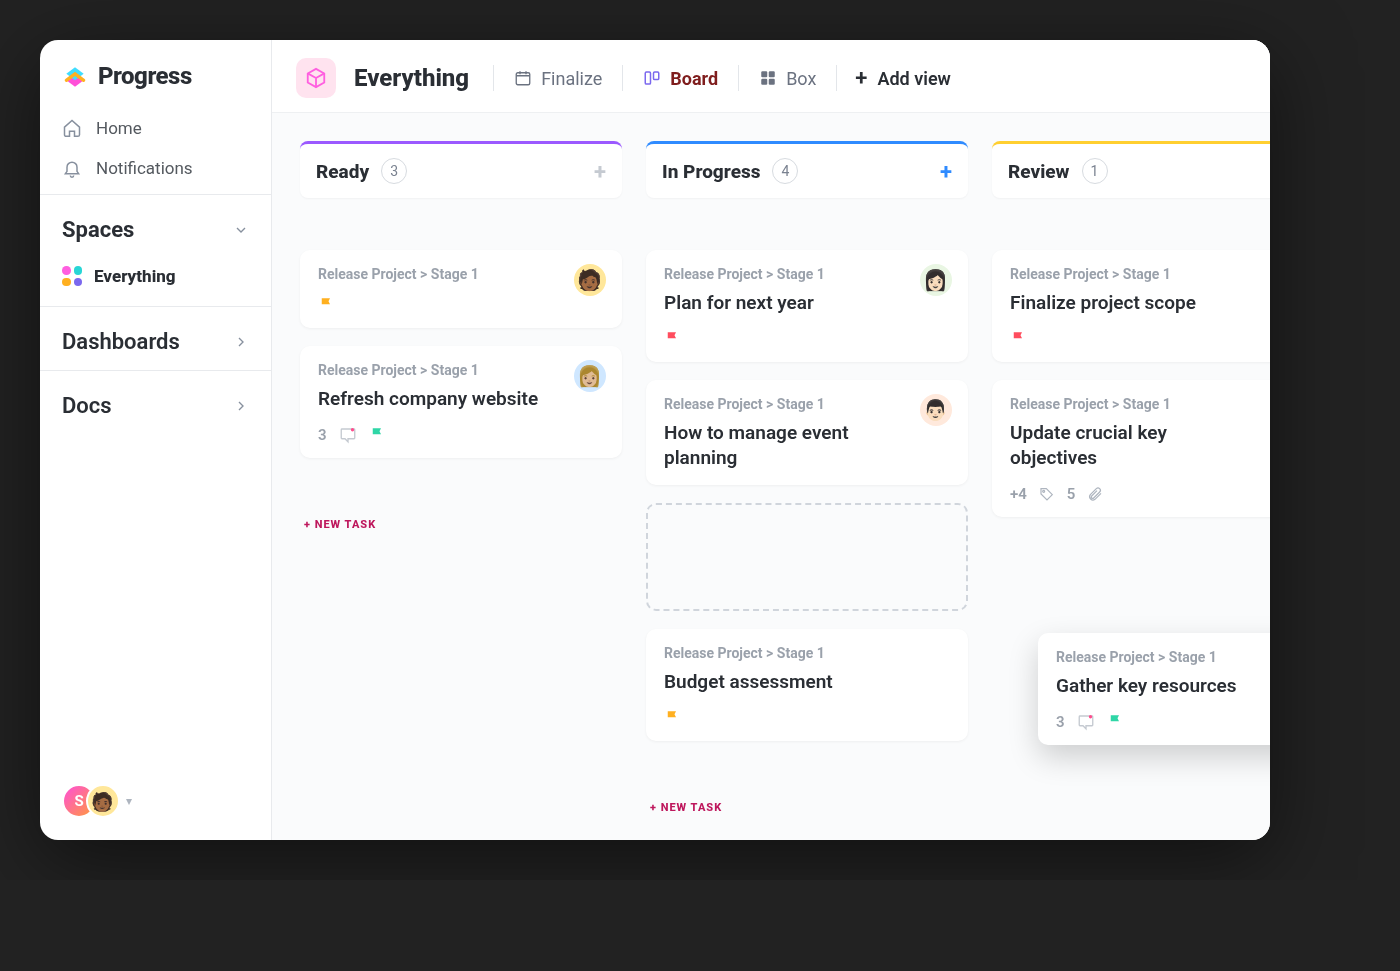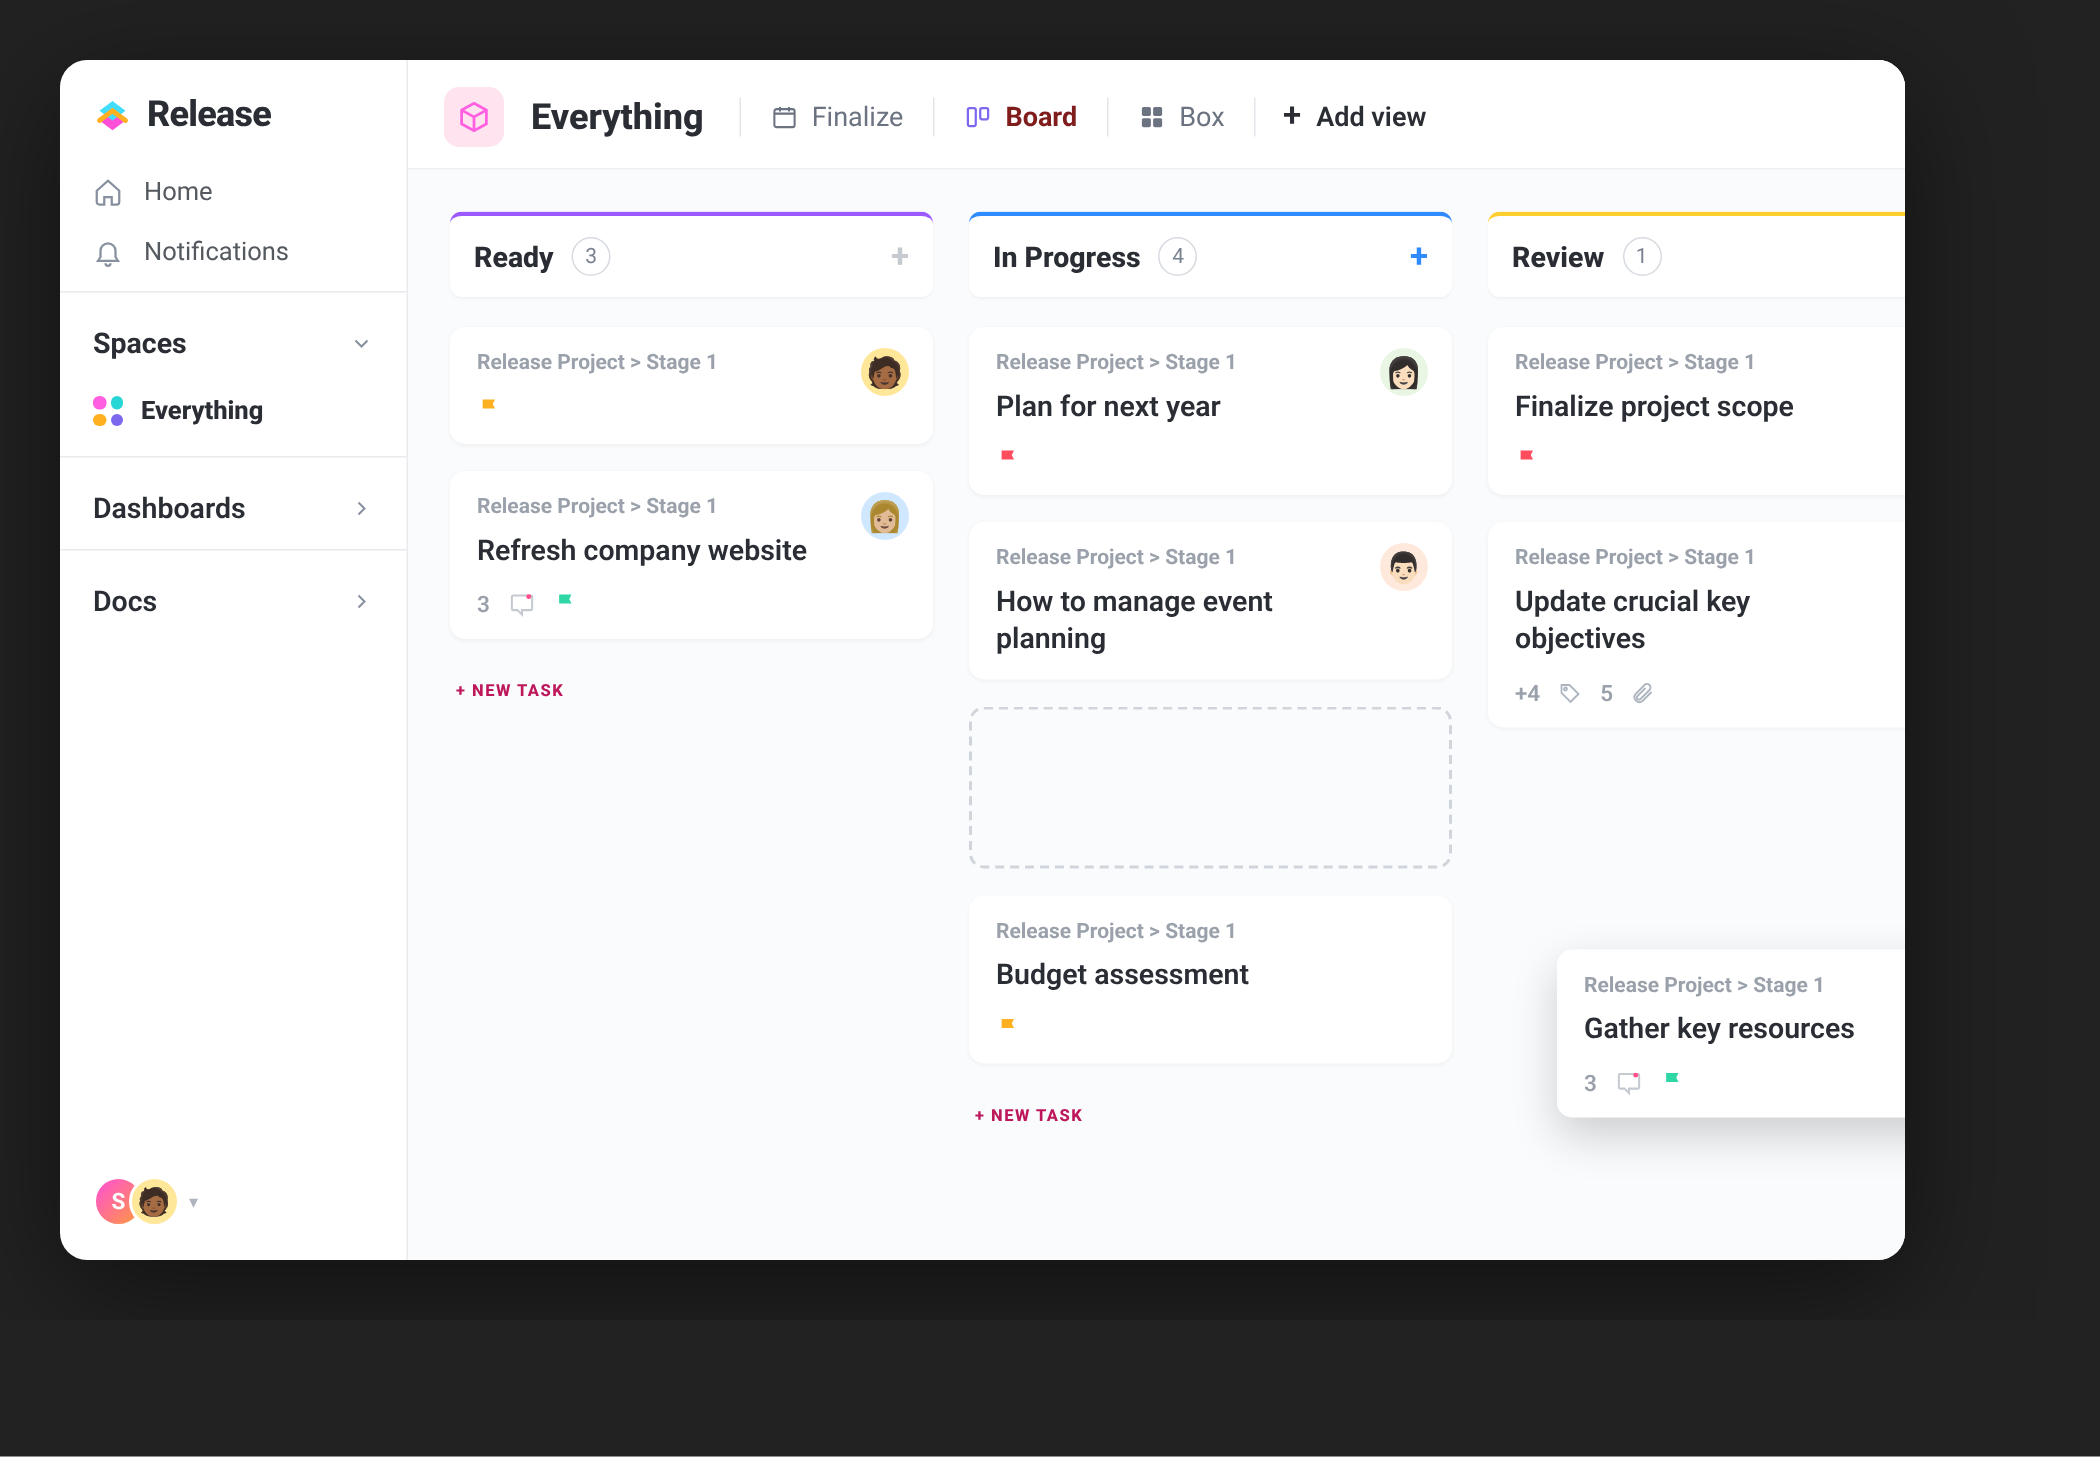--- a/index.html
+++ b/index.html
@@ -8,21 +8,21 @@
     width: 1230px; height: 800px; background: #fff; border-radius: 18px; overflow: hidden;
     display: flex; box-shadow: 0 20px 80px rgba(0,0,0,0.5);
   }
   
   .sidebar { width: 232px; border-right: 1px solid #e8eaed; display: flex; flex-direction: column; }
   .logo-row { display: flex; align-items: center; gap: 10px; padding: 22px 22px 18px 22px; }
   .logo-mark { width: 26px; height: 26px; display: block; }
   .logo-text { font-size: 24px; font-weight: 800; letter-spacing: -0.5px; }
   .nav-item { display: flex; align-items: flex-end; gap: 14px; padding: 10px 22px; font-size: 17px; color: #54595f; cursor: pointer; }
   .nav-item .ic { width: 20px; height: 20px; color: #87909e; }
-  .section { display: flex; align-items: center; justify-content: space-between; padding: 16px 22px 10px 22px; font-size: 19px; font-weight: 700; cursor: pointer; }
+  .section { display: flex; align-items: center; justify-content: space-between; padding: 16px 22px 10px 22px; font-size: 22px; font-weight: 700; cursor: pointer; }
   .section.light { font-weight: 600; }
   .section .chev { width: 16px; height: 16px; color: #87909e; }
   .divider { height: 1px; background: #e8eaed; margin: 6px 0; }
   .everything-row { display: flex; align-items: center; gap: 12px; padding: 14px 22px; font-size: 17px; font-weight: 800; cursor: pointer; }
   .dots4 { width: 20px; height: 20px; display: grid; grid-template-columns: 1fr 1fr; grid-template-rows: 1fr 1fr; gap: 3px; }
   .dots4 span { display:block; border-radius: 50%; }
   .dots4 span:nth-child(1){background:#ff5fe0;} .dots4 span:nth-child(2){background:#28d6d6;}
   .dots4 span:nth-child(3){background:#ffb020;} .dots4 span:nth-child(4){background:#7b68ee;}
   .sidebar-spacer { flex: 1; }
   .presence { display:flex; align-items:center; gap: -6px; padding: 0 0 22px 22px; }
@@ -37,21 +37,21 @@
   .ev-title { font-size:24px; font-weight:800; margin-right:6px; }
   .vsep { width:1px; height:26px; background:#e3e6ea; }
   .view-btn { display:flex; align-items:center; gap:9px; font-size:18px; color:#6b7280; cursor:pointer; padding:4px 2px; }
   .view-btn.active { color:#7f1d1d; font-weight:700; }
   .view-btn .ic { width:18px; height:18px; }
   .add-view { display:flex; align-items:center; gap:10px; font-size:18px; color:#2a2e34; font-weight:600; }
   .plus { font-size:22px; line-height:1; color:#2a2e34; }
 
   
   .board { flex:1; overflow:hidden; padding:28px 0 0 28px; display:flex; gap:24px; }
-  .col { width:322px; flex:0 0 322px; display:flex; flex-direction:column; }
+  .col { width:322px; flex:0 0 322px; display:flex; flex-direction:column;gap:32px; }
   .col-head { background:#fff; border-radius:8px; padding:14px 16px; display:flex; align-items:center; gap:12px; border-top:3px solid var(--accent,#9b59ff); box-shadow:0 1px 2px rgba(0,0,0,0.04); }
   .col-title { font-size:19px; font-weight:800; }
   .count { min-width:26px; height:26px; border-radius:14px; border:1.5px solid #d7dbe0; color:#7a8290; font-size:14px; display:flex; align-items:center; justify-content:center; padding:0 6px; }
   .col-add { margin-left:auto; color:#c5cad1; font-size:22px; font-weight:700; }
   .col-add.active{ color:#2f8bff; }
   .cards { margin-top:20px; display:flex; flex-direction:column; gap:18px; }
   .card { background:#fff; border-radius:10px; padding:16px 18px 14px 18px; box-shadow:0 1px 3px rgba(0,0,0,0.05); position:relative; }
   .crumb { font-size:14px; font-weight:700; color:#9aa1ab; margin-bottom:8px; }
   .card-title { font-size:19px; font-weight:600; line-height:1.35; color:#2a2e34; padding-right:44px; }
   .meta { display:flex; align-items:center; gap:12px; margin-top:14px; color:#9aa1ab; font-size:15px; font-weight:600; }
@@ -72,21 +72,21 @@
 
 <div class="app">
 
   <aside class="sidebar">
     <div class="logo-row">
       <svg class="logo-mark" viewBox="0 0 24 24">
         <path d="M4 16 L12 10 L20 16 L12 22 Z" fill="#ff4fd8"></path>
         <path d="M4 10 L12 4 L20 10 L12 16 Z" fill="#40ddff"></path>
         <path d="M4 16 L12 10 L20 16" fill="none" stroke="#ffb020" stroke-width="3" stroke-linecap="round"></path>
       </svg>
-      <span class="logo-text">Release</span>
+      <span class="logo-text">Progress</span>
     </div>
 
     <div class="nav-item">
       <svg class="ic" viewBox="0 0 24 24" fill="none" stroke="currentColor" stroke-width="1.8">
           <path d="M3 11l9-8 9 8v9a2 2 0 0 1-2 2h-4v-6h-6v6H5a2 2 0 0 1-2-2z"></path>
         </svg>
       <span>Home</span>
     </div>
     <div class="nav-item">
       <svg class="ic" viewBox="0 0 24 24" fill="none" stroke="currentColor" stroke-width="1.8">

